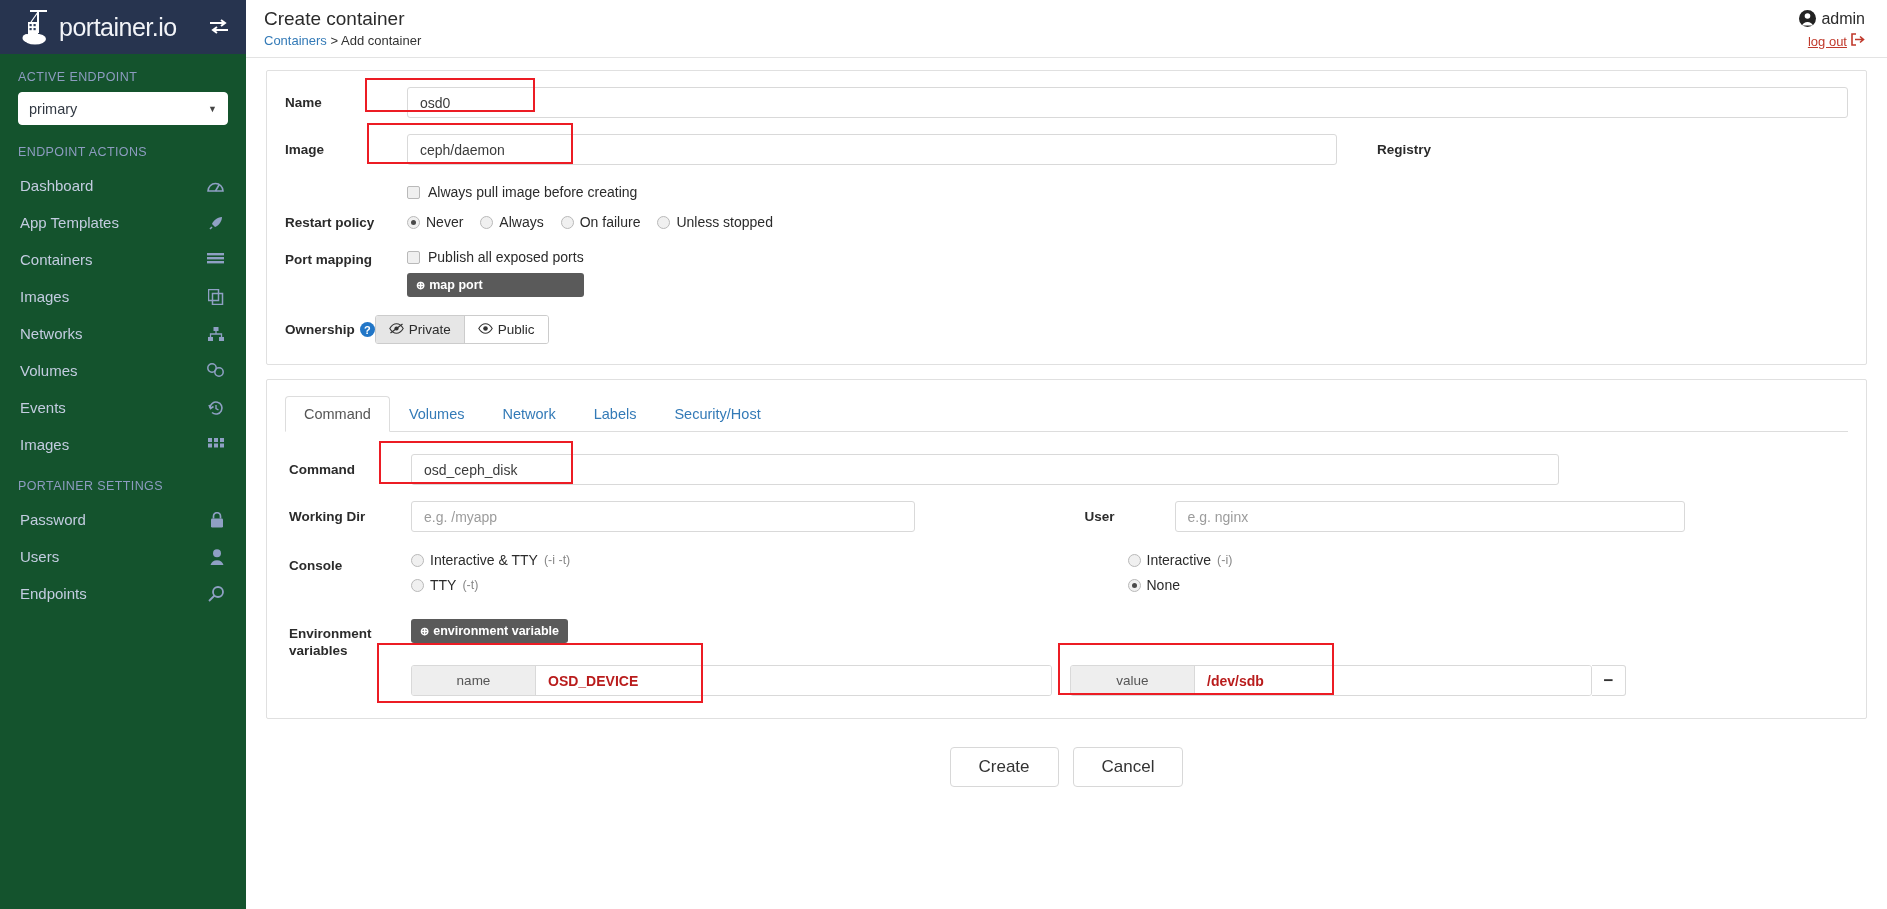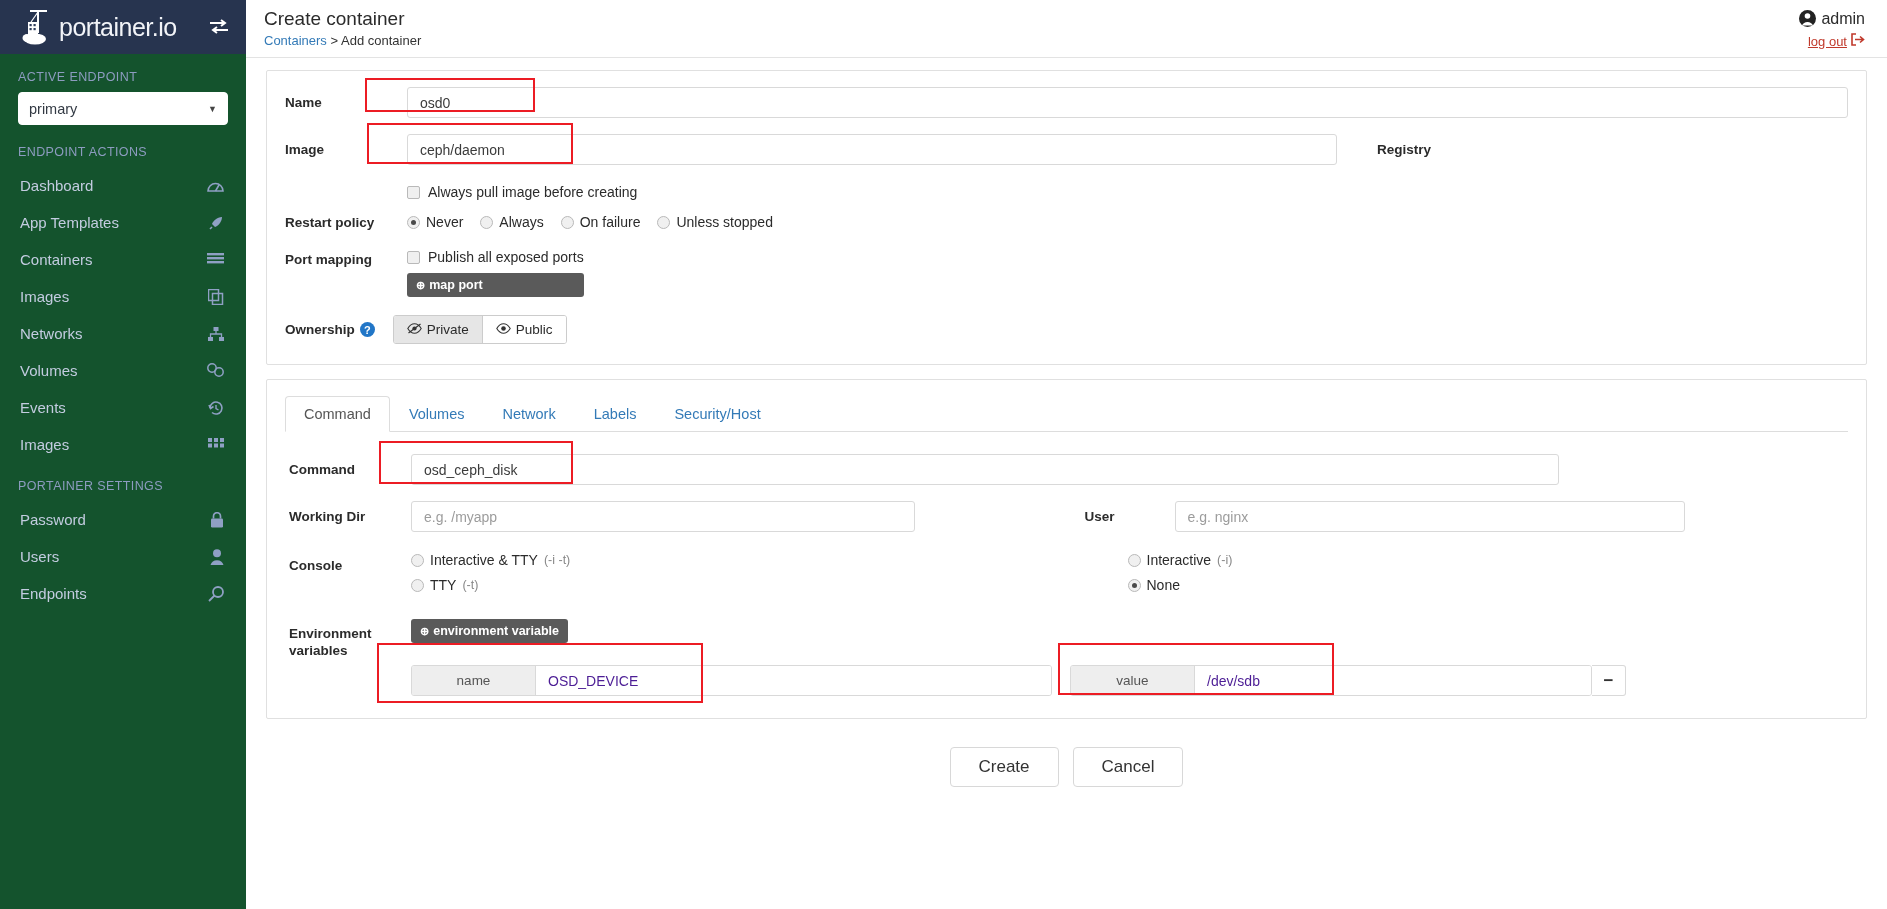--- a/index.html
+++ b/index.html
@@ -250,25 +250,26 @@
     background:#eeeeee;
     border-right:1px solid #d9d9d9;
     font-size: 13.5px;
     color:#555;
     padding: 0 22px;
     display:flex; align-items:center; justify-content:center;
     min-width: 124px;
   }
   .iinput {
     border:none; outline:none;
-    font-size: 14px; color:#4c1d95;
+    font-size: 14px; color:#b91c1c;
     padding: 0 12px;
     height: 29px;
     font-family: "Liberation Sans", sans-serif;
     background:#fff;
+    font-weight:bold;
   }
   .env-minus {
     border:1px solid #d9d9d9;
     border-left:none;
     border-radius: 0 3px 3px 0;
     background:#fff;
     width: 34px; height: 31px;
     display:flex; align-items:center; justify-content:center;
     cursor:pointer;
     font-size:17px; font-weight:bold; color:#333;
@@ -537,21 +538,21 @@
               <span class="cb-label">Publish all exposed ports</span>
             </div>
             <button class="btn-dark">
               <span class="plus-glyph">⊕</span>
               <span>map port</span>
             </button>
           </div>
         </div>
 
         <div class="form-row" style="margin-bottom:2px;margin-top:18px">
-          <div class="form-label" style="display:flex;align-items:center;width:auto;min-width:0;margin-right:18px">
+          <div class="form-label" style="display:flex;align-items:center;width:auto;min-width:0;">
             <span>Ownership</span>
             <span class="help-icon">?</span>
           </div>
           <div class="seg-group">
             <div class="seg active">
               <span>
                 <svg width="15" height="11" viewBox="0 0 15 11">
                     <path d="M0.8 5.5 C3 1.8 6 0.8 7.5 0.8 C9 0.8 12 1.8 14.2 5.5 C12 9.2 9 10.2 7.5 10.2 C6 10.2 3 9.2 0.8 5.5 Z" fill="none" stroke="#333" stroke-width="1.1"></path>
                     <circle cx="7.5" cy="5.5" r="2.1" fill="#333"></circle>
                     <line x1="1.5" y1="10" x2="13.5" y2="1" stroke="#333" stroke-width="1.2"></line>

